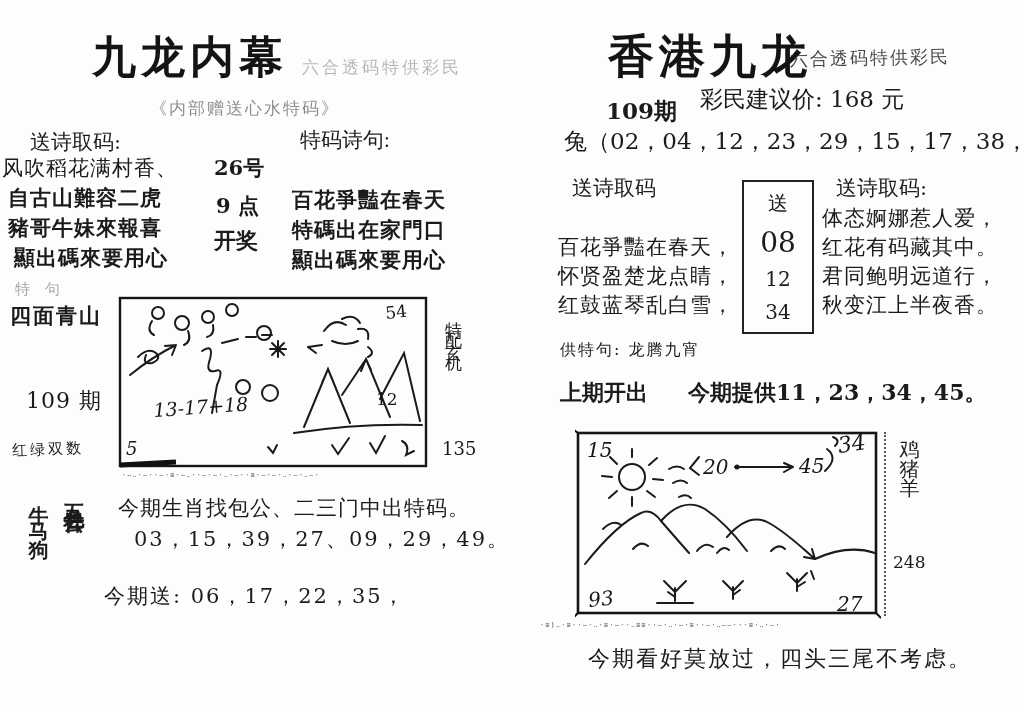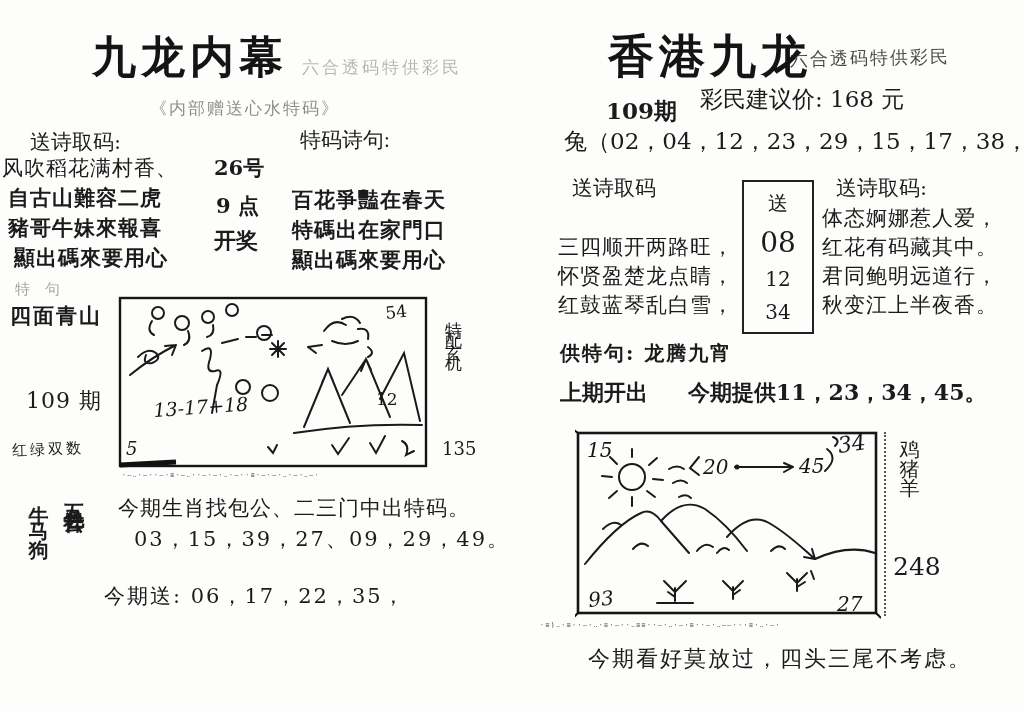--- a/index.html
+++ b/index.html
@@ -112,37 +112,37 @@
   <div class="abs big-title" style="left:96px;top:22px;font-size:46px;">香港九龙</div>
   <div class="abs" style="left:278px;top:42px;font-size:18px;opacity:.8;transform:rotate(-1deg);letter-spacing:2px;">六合透码特供彩民</div>
 
   <div class="abs" style="left:94px;top:92px;font-size:23px;font-weight:bold;">109期</div>
   <div class="abs" style="left:188px;top:80px;font-size:23px;font-weight:500;">彩民建议价: 168 元</div>
   <div class="abs" style="left:52px;top:122px;font-size:23px;">兔（02，04，12，23，29，15，17，38，）鸡</div>
 
   <div class="abs hdr" style="left:60px;top:170px;">送诗取码</div>
   <div class="abs hdr" style="left:324px;top:170px;">送诗取码:</div>
 
-  <div class="abs poem" style="left:46px;top:229px;">三四顺开两路旺，</div>
+  <div class="abs poem" style="left:46px;top:229px;">百花爭豔在春天，</div>
   <div class="abs poem" style="left:46px;top:258px;">怀贤盈楚龙点睛，</div>
   <div class="abs poem" style="left:46px;top:287px;">红鼓蓝琴乱白雪，</div>
 
   <div class="abs" style="left:230px;top:176px;width:68px;height:142px;border:2px solid #222;display:flex;flex-direction:column;align-items:center;justify-content:space-around;padding:4px 0;">
     <div style="font-size:20px;">送</div>
     <div style="font-size:28px;">08</div>
     <div style="font-size:20px;">12</div>
     <div style="font-size:20px;">34</div>
   </div>
 
   <div class="abs poem" style="left:310px;top:200px;">体态婀娜惹人爱，</div>
   <div class="abs poem" style="left:310px;top:229px;">红花有码藏其中。</div>
   <div class="abs poem" style="left:310px;top:258px;text-align:right;">君同鲍明远道行，</div>
   <div class="abs poem" style="left:310px;top:287px;">秋变江上半夜香。</div>
 
-  <div class="abs" style="left:48px;top:336px;font-size:20px;font-weight:700;letter-spacing:2px;">供特句: 龙腾九宵</div>
+  <div class="abs" style="left:48px;top:336px;font-size:16px;font-weight:400;letter-spacing:2px;">供特句: 龙腾九宵</div>
   <div class="abs" style="left:48px;top:374px;font-size:22px;font-weight:600;">上期开出</div>
   <div class="abs" style="left:176px;top:374px;font-size:22px;font-weight:600;">今期提供11，23，34，45。</div>
 
   <svg class="abs" style="left:63px;top:425px;" width="306" height="190" viewBox="0 0 306 190">
     <rect x="3" y="4" width="298" height="180" fill="none" stroke="#151515" stroke-width="2.6"></rect>
     <path d="M3,184 l-5,5 M301,184 l5,5 M3,4 l-4,-3" stroke="#111" stroke-width="2" fill="none"></path>
     <g fill="none" stroke="#1a1a1a" stroke-width="2" stroke-linecap="round">
 
       <circle cx="57" cy="48" r="13"></circle>
       <path d="M57,28 v-8 M74,36 l8,-7 M78,50 l10,1 M72,62 l8,6 M57,68 v9 M42,62 l-8,7 M37,48 l-10,-1 M42,35 l-7,-7"></path>
@@ -171,18 +171,18 @@
     <text x="128" y="45" font-size="20" font-style="italic">20</text>
     <text x="224" y="44" font-size="20" font-style="italic">45</text>
     <text x="264" y="24" font-size="22" font-style="italic" transform="rotate(-8 264 24)">34</text>
     <text x="14" y="178" font-size="20" font-style="italic" transform="rotate(-6 14 178)">93</text>
     <text x="262" y="182" font-size="20" font-style="italic">27</text>
   </svg>
 
   <div class="abs dotted-sep" style="left:372px;top:428px;height:184px;"></div>
 
   <div class="abs vtext" style="left:385px;top:420px;font-size:20px;letter-spacing:19px;"><span>鸡</span><span>猪</span><span>羊</span></div>
-  <div class="abs" style="left:381px;top:548px;font-size:25px;">248</div>
+  <div class="abs" style="left:381px;top:548px;font-size:17px;">248</div>
 
   <div class="abs fine" style="left:28px;top:616px;">·≡)‥·≡··—·‥·≡·—··‥≡≡··—·‥·—·≡··—·‥——···≡·‥·—·</div>
 
   <div class="abs note" style="left:76px;top:640px;">今期看好莫放过，四头三尾不考虑。</div>
 </div>
 
 </body></html>

